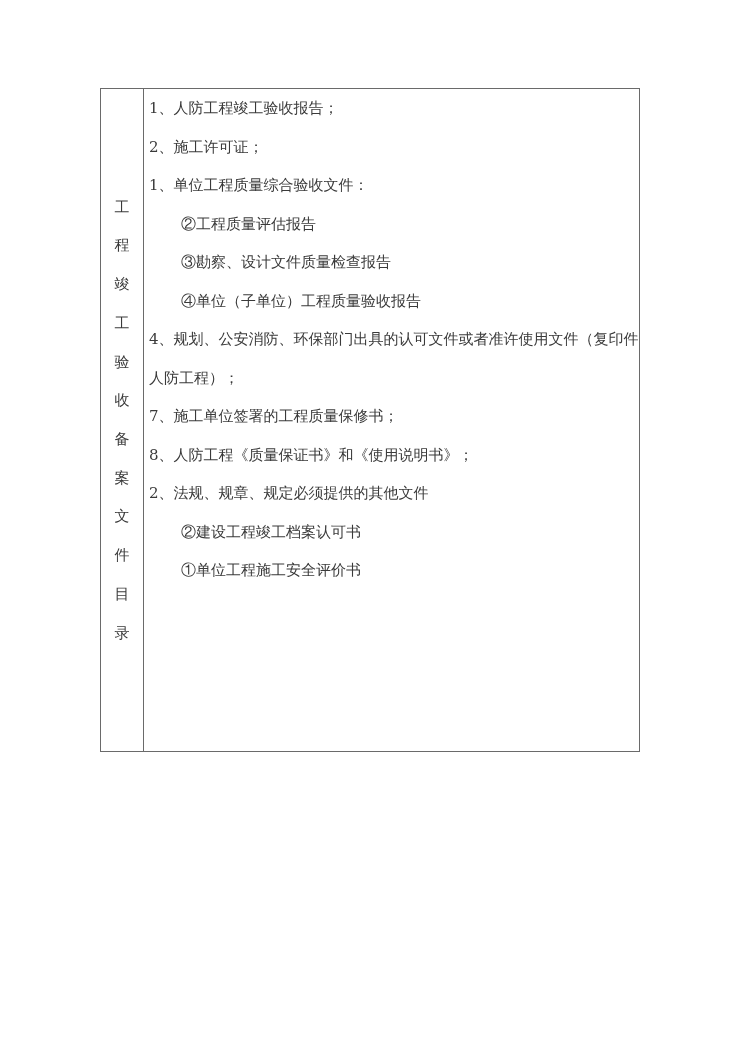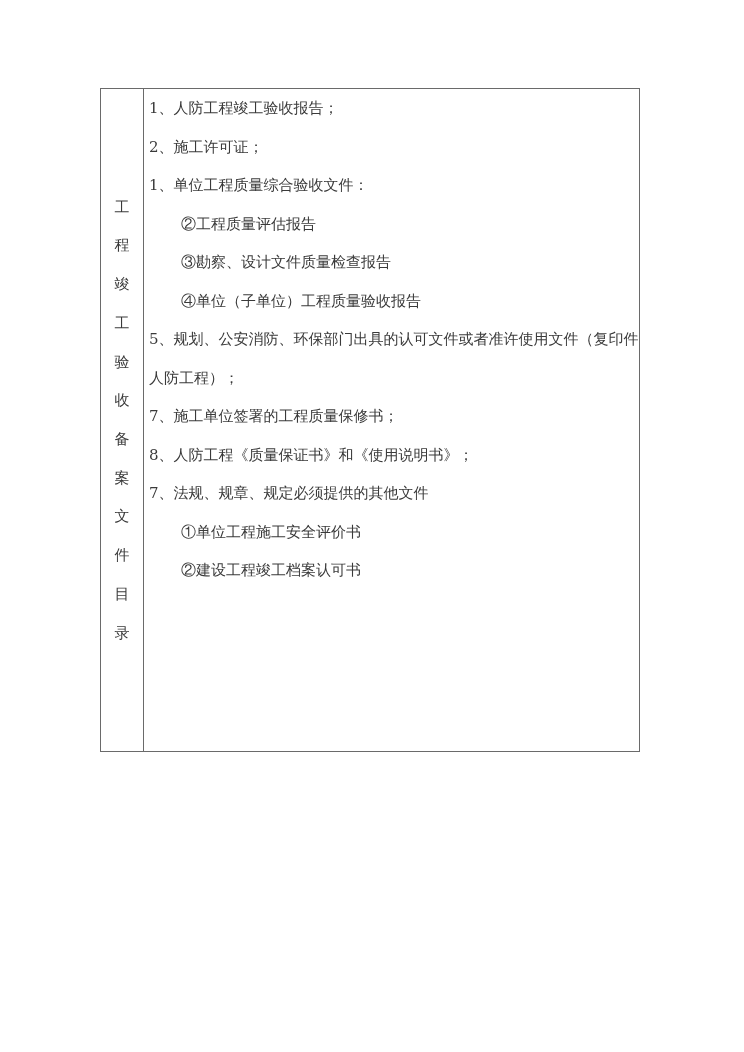--- a/index.html
+++ b/index.html
@@ -81,23 +81,23 @@
       <span class="vchar">录</span>
     </div>
 
     <div class="content-cell">
       <p>1、人防工程竣工验收报告；</p>
       <p>2、施工许可证；</p>
       <p>1、单位工程质量综合验收文件：</p>
       <p class="indent">②工程质量评估报告</p>
       <p class="indent">③勘察、设计文件质量检查报告</p>
       <p class="indent">④单位（子单位）工程质量验收报告</p>
-      <p>5、规划、公安消防、环保部门出具的认可文件或者准许使用文件（复印件</p>
+      <p>4、规划、公安消防、环保部门出具的认可文件或者准许使用文件（复印件</p>
       <p>人防工程）；</p>
       <p>7、施工单位签署的工程质量保修书；</p>
       <p>8、人防工程《质量保证书》和《使用说明书》；</p>
-      <p>7、法规、规章、规定必须提供的其他文件</p>
+      <p>2、法规、规章、规定必须提供的其他文件</p>
+      <p class="indent">②建设工程竣工档案认可书</p>
       <p class="indent">①单位工程施工安全评价书</p>
-      <p class="indent">②建设工程竣工档案认可书</p>
     </div>
 
   </div>
 </div>
 
 </body></html>

